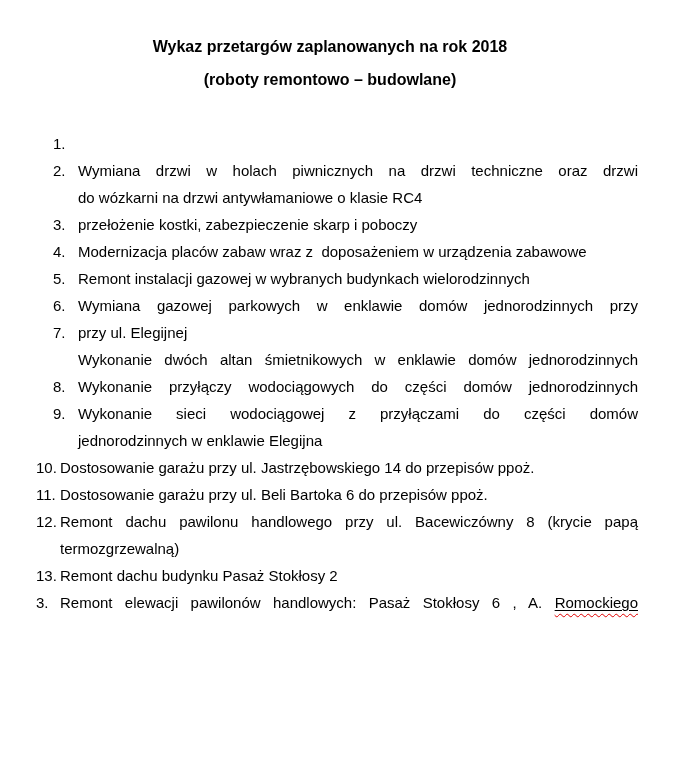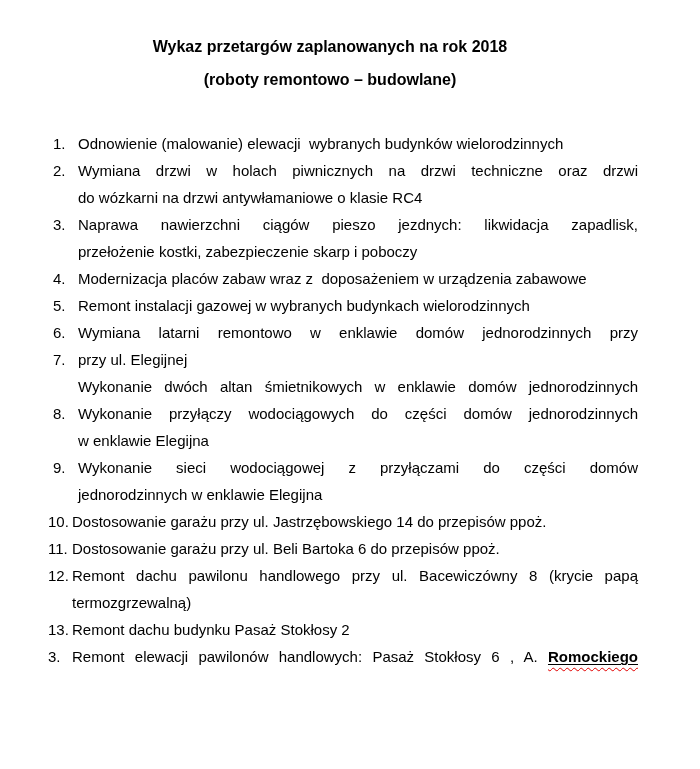--- a/index.html
+++ b/index.html
@@ -39,21 +39,21 @@
     align-items: flex-start;
     padding-right: 42px;
     line-height: 27px;
   }
   .num {
     flex: none;
     margin-left: 53px;
     width: 25px;
   }
   .item.deep .num {
-    margin-left: 48px;
+    margin-left: 36px;
     width: 24px;
   }
   .txt {
     flex: 1;
     min-width: 0;
   }
   .line {
     line-height: 27px;
   }
   .line.j {
@@ -64,54 +64,49 @@
     white-space: pre-wrap;
   }
   
   .squiggle {
     text-decoration: underline wavy #e00000 1px;
     text-underline-offset: 5px;
   }
   .solidline {
     text-decoration: underline solid #000000 1px;
     text-underline-offset: 2px;
-    font-weight: bold;
   }
 </style>
 </head>
 <body>
 
 <div class="page">
 
   <div class="header">
     <div class="doc-title">Wykaz przetargów zaplanowanych na rok 2018</div>
     <div class="doc-subtitle">(roboty remontowo – budowlane)</div>
   </div>
 
   <div class="list">
 
     <div class="item">
       <span class="num">1.</span>
-      <div class="txt">
-        <div class="line last">Odnowienie (malowanie) elewacji  wybranych budynków wielorodzinnych</div>
-      </div>
     </div>
 
     <div class="item">
       <span class="num">2.</span>
       <div class="txt">
         <div class="line j">Wymiana drzwi w holach piwnicznych na drzwi techniczne oraz drzwi</div>
         <div class="line last">do wózkarni na drzwi antywłamaniowe o klasie RC4</div>
       </div>
     </div>
 
     <div class="item">
       <span class="num">3.</span>
       <div class="txt">
-        <div class="line j">Naprawa nawierzchni ciągów pieszo jezdnych: likwidacja zapadlisk,</div>
         <div class="line last">przełożenie kostki, zabezpieczenie skarp i poboczy</div>
       </div>
     </div>
 
     <div class="item">
       <span class="num">4.</span>
       <div class="txt">
         <div class="line last">Modernizacja placów zabaw wraz z  doposażeniem w urządzenia zabawowe</div>
       </div>
     </div>
@@ -119,37 +114,36 @@
     <div class="item">
       <span class="num">5.</span>
       <div class="txt">
         <div class="line last">Remont instalacji gazowej w wybranych budynkach wielorodzinnych</div>
       </div>
     </div>
 
     <div class="item">
       <span class="num">6.</span>
       <div class="txt">
-        <div class="line j">Wymiana latarni remontowo  w enklawie domów jednorodzinnych przy</div>
+        <div class="line j">Wymiana gazowej parkowych  w enklawie domów jednorodzinnych przy</div>
       </div>
     </div>
 
     <div class="item">
       <span class="num">7.</span>
       <div class="txt">
         <div class="line last">przy ul. Elegijnej</div>
         <div class="line j">Wykonanie dwóch altan śmietnikowych w enklawie domów jednorodzinnych</div>
       </div>
     </div>
 
     <div class="item">
       <span class="num">8.</span>
       <div class="txt">
         <div class="line j">Wykonanie przyłączy wodociągowych do części domów jednorodzinnych</div>
-        <div class="line last">w enklawie Elegijna</div>
       </div>
     </div>
 
     <div class="item">
       <span class="num">9.</span>
       <div class="txt">
         <div class="line j">Wykonanie sieci wodociągowej z przyłączami do części domów</div>
         <div class="line last">jednorodzinnych w enklawie Elegijna</div>
       </div>
     </div>

